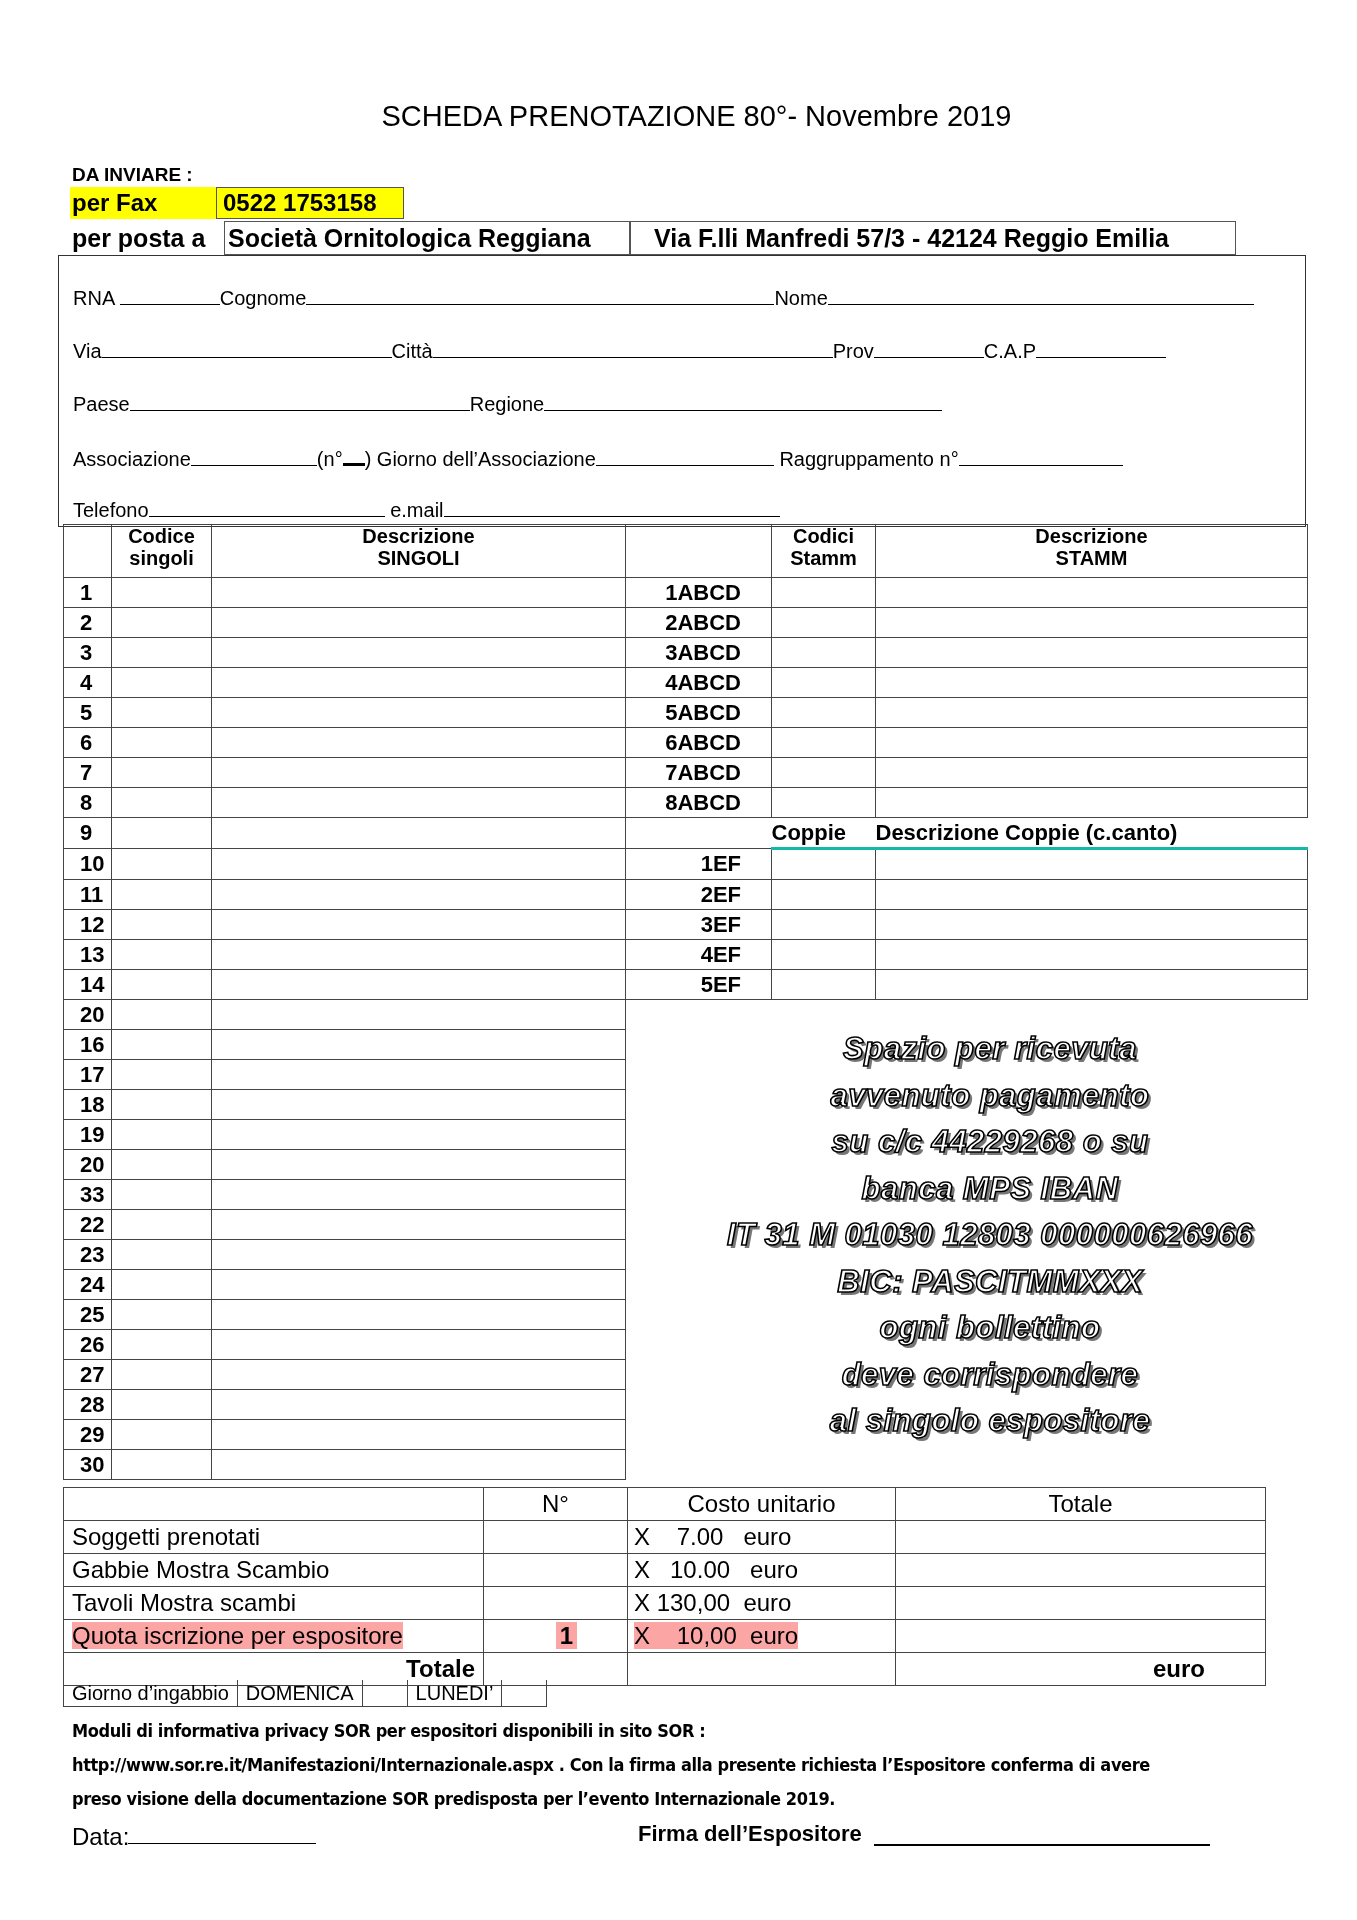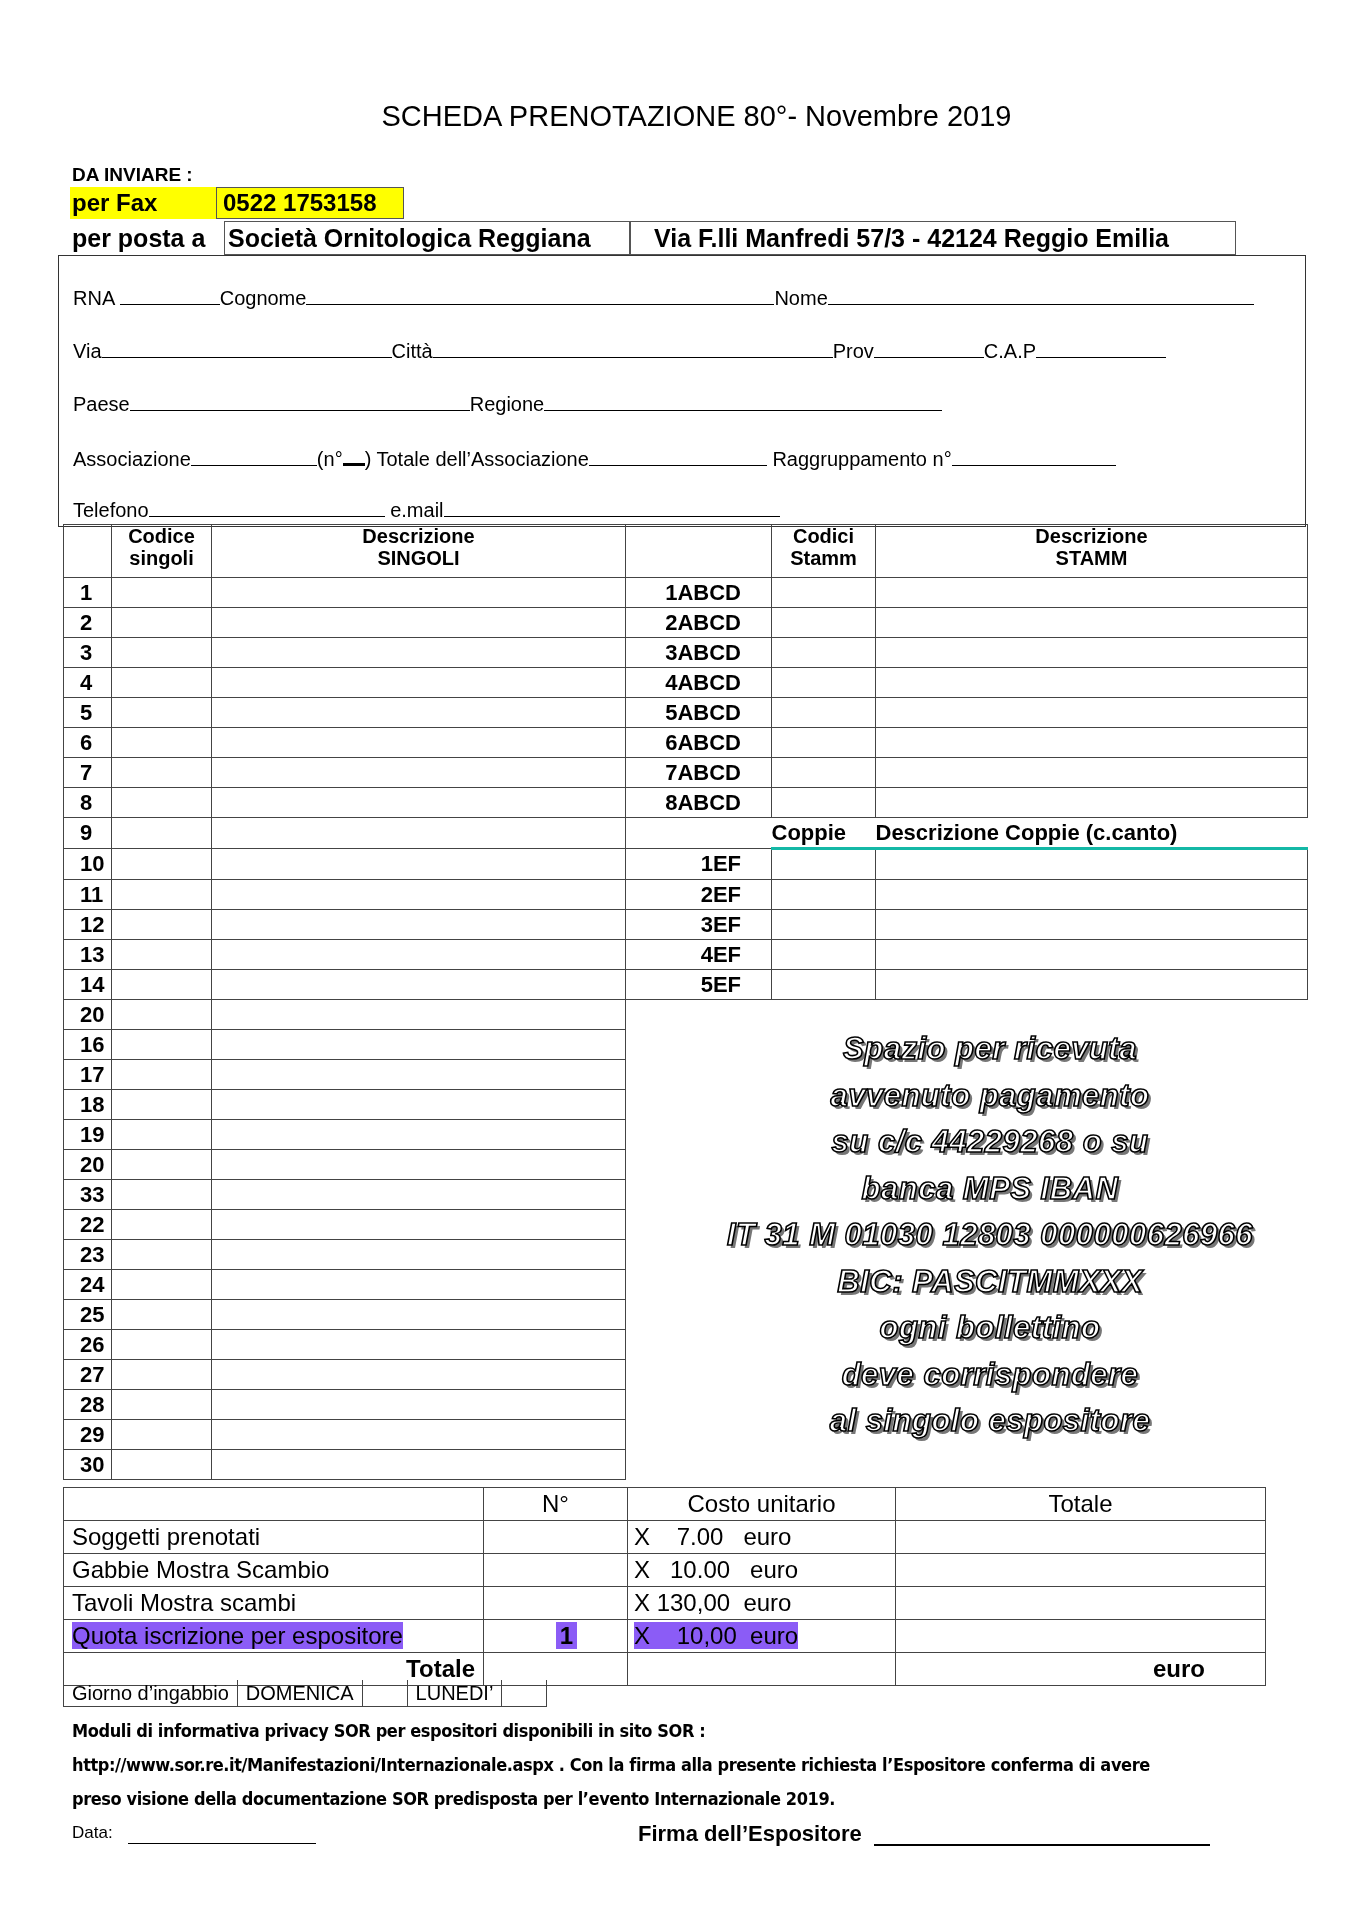--- a/index.html
+++ b/index.html
@@ -31,28 +31,28 @@
   table.main td.coppie-h { font-size: 22px; text-align: left; border-top: none; border-right:none; border-left:none; border-bottom: 3px solid #14b8a6; }
 
   .receipt { left: 630px; top: 1026px; width: 720px; text-align: center; font-size: 31px;
              font-weight: bold; font-style: italic; line-height: 46.5px;
              color: #fff; -webkit-text-stroke: 1.6px #000;
              text-shadow: 3px 3px 0 #777; letter-spacing: 0.5px; }
 
   table.cost { position: absolute; left: 63px; top: 1487px; border-collapse: collapse; }
   table.cost td { border: 1px solid #444; font-size: 24px; height: 32px; padding: 0; }
   table.cost td.lbl { padding-left: 8px; }
-  .grey { background: #8b5cf6; }
+  .grey { background: #fca5a5; }
 
   table.giorno { position: absolute; left: 63px; top: 1680px; border-collapse: collapse; }
   table.giorno td { border: 1px solid #444; border-top: none; font-size: 20px; height: 26px; padding: 0 8px; }
 
   .privacy { left: 72px; top: 1714px; font-size: 18px; font-weight: bold; line-height: 34px;
              font-family: "DejaVu Sans Condensed", "Liberation Sans Narrow", "Liberation Sans", sans-serif; letter-spacing: -0.4px; }
-  .data-lbl { left: 72px; top: 1823px; font-size: 17px; }
+  .data-lbl { left: 72px; top: 1823px; font-size: 24px; }
   .data-line { left: 128px; top: 1843px; width: 188px; border-bottom: 1.5px solid #000; }
   .firma-lbl { left: 638px; top: 1821px; font-size: 22px; font-weight: bold; }
   .firma-line { left: 874px; top: 1844px; width: 336px; border-bottom: 2px solid #000; }
 </style>
 </head>
 <body>
 
 <div class="abs title">SCHEDA PRENOTAZIONE 80°- Novembre 2019</div>
 
 <div class="abs da-inviare">DA INVIARE :</div>
@@ -67,21 +67,21 @@
     <span>RNA</span>
     <span class="ln" style="width:100px;"></span><span>Cognome</span><span class="ln" style="width:468px;"></span><span>Nome</span><span class="ln" style="width:426px;"></span>
   </div>
   <div class="fl" style="left:14px; top:83px;">
     <span>Via</span><span class="ln" style="width:290px;"></span><span>Città</span><span class="ln" style="width:400px;"></span><span>Prov</span><span class="ln" style="width:110px;"></span><span>C.A.P</span><span class="ln" style="width:130px;"></span>
   </div>
   <div class="fl" style="left:14px; top:136px;">
     <span>Paese</span><span class="ln" style="width:340px;"></span><span>Regione</span><span class="ln" style="width:398px;"></span>
   </div>
   <div class="fl" style="left:14px; top:189px;">
-    <span>Associazione</span><span class="ln" style="width:126px;"></span><span>(n°</span><span class="ln" style="width:22px; border-bottom-width:3px;"></span><span>)</span><span> Totale dell’Associazione</span><span class="ln" style="width:178px;"></span>
+    <span>Associazione</span><span class="ln" style="width:126px;"></span><span>(n°</span><span class="ln" style="width:22px; border-bottom-width:3px;"></span><span>)</span><span> Giorno dell’Associazione</span><span class="ln" style="width:178px;"></span>
     <span>Raggruppamento n°</span><span class="ln" style="width:164px;"></span>
   </div>
   <div class="fl" style="left:14px; top:242px;">
     <span>Telefono</span><span class="ln" style="width:236px;"></span>
     <span>e.mail</span><span class="ln" style="width:336px;"></span>
   </div>
 </div>
 
 <table class="main">
   <colgroup>

